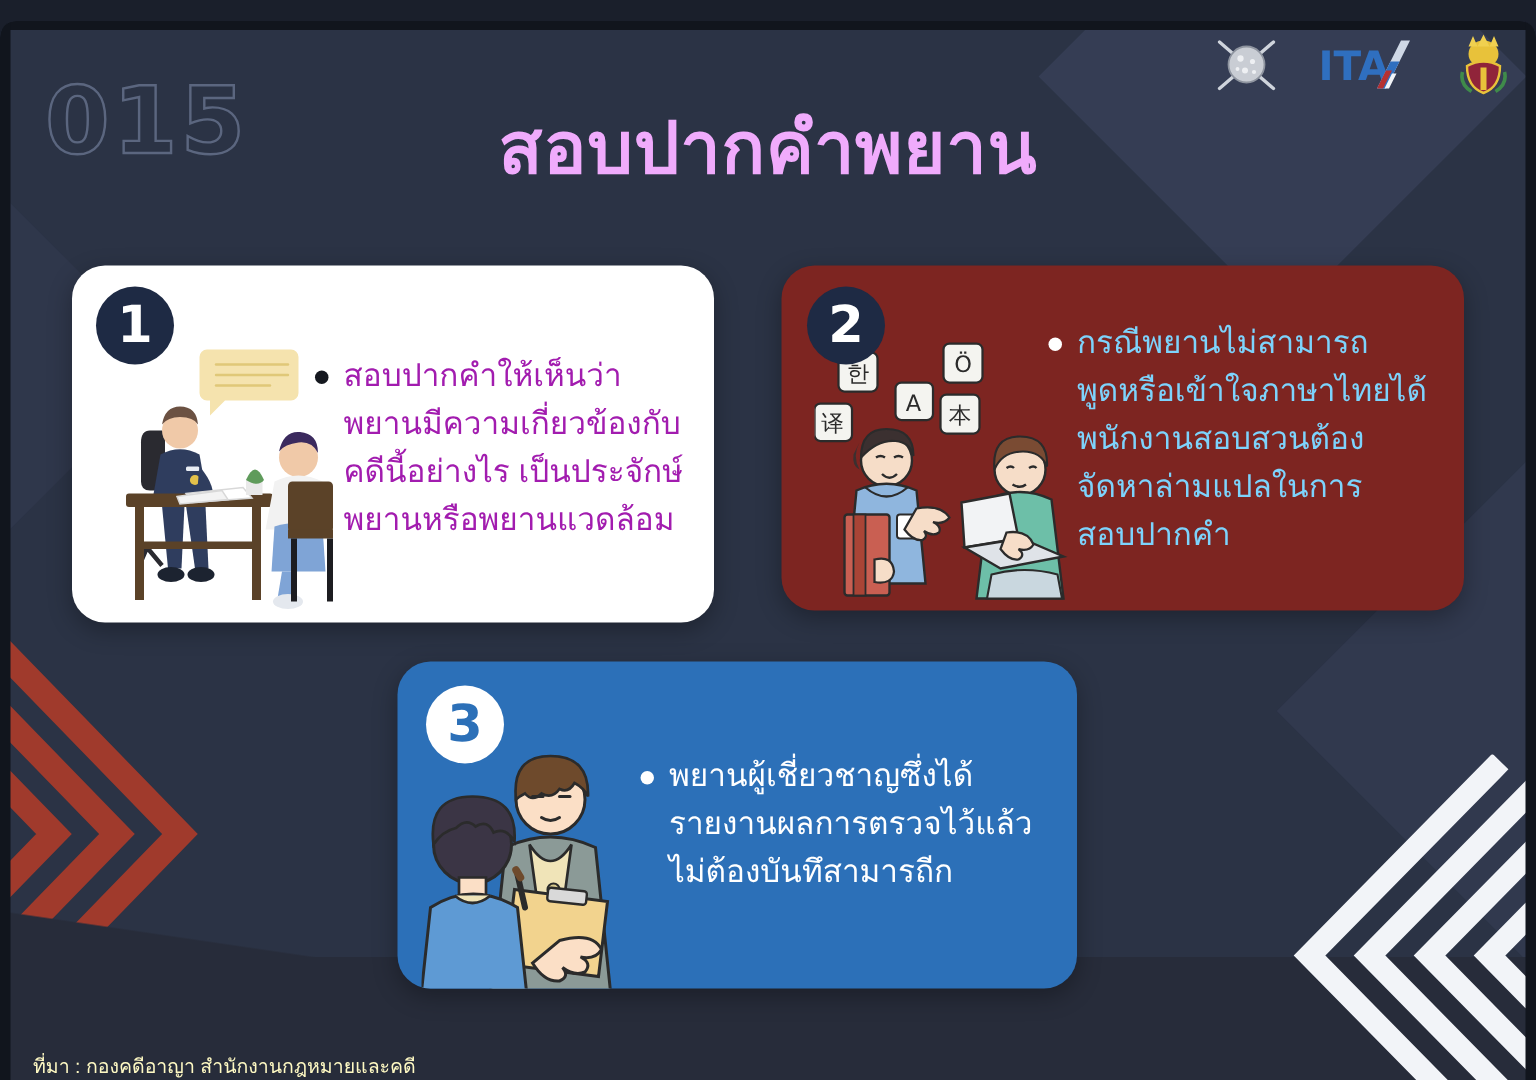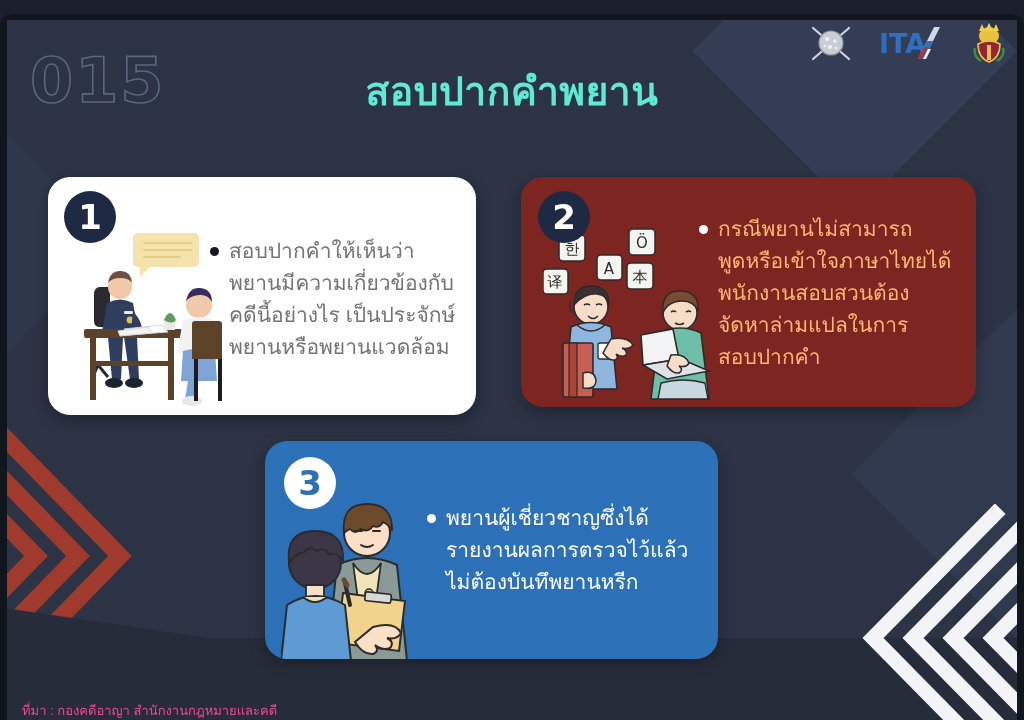--- a/index.html
+++ b/index.html
@@ -43,21 +43,21 @@
 
   
   .slide-number{
     position:absolute;left:30px;top:30px;z-index:10;
     font-size:62px;font-weight:bold;letter-spacing:2px;
     color:transparent;-webkit-text-stroke:1.6px #5b667f;
     font-family:"DejaVu Sans",sans-serif;
   }
   .slide-title{
     position:absolute;left:0;top:46px;width:1024px;text-align:center;z-index:10;
-    color:#5eead4;font-size:39px;font-weight:bold;letter-spacing:.5px;
+    color:#f0abfc;font-size:48px;font-weight:bold;letter-spacing:.5px;
     font-family:"Liberation Sans","DejaVu Sans",sans-serif;
   }
 
   
   .logo-strip{
     position:absolute;right:18px;top:8px;z-index:30;
     display:flex;align-items:center;gap:24px;
   }
   .logo-strip svg{display:block;}
 
@@ -85,40 +85,40 @@
     font-size:21px;line-height:1.52;white-space:pre-line;
     font-family:"Liberation Sans","DejaVu Sans",sans-serif;
   }
 
   
   #card-1{left:48px;top:163px;width:428px;height:238px;background:#ffffff;}
   #card-1 .badge{left:16px;top:14px;background:#1e2a44;color:#ffffff;}
   #card-1 .illo{left:36px;top:48px;}
   #card-1 .body{margin-left:162px;margin-top:6px;}
   #card-1 .bullet{background:#15181f;}
-  #card-1 .text{color:#737373;}
+  #card-1 .text{color:#a21caf;}
 
   
   #card-2{left:521px;top:163px;width:455px;height:230px;background:#7d2521;}
   #card-2 .badge{left:17px;top:14px;background:#1e2a44;color:#ffffff;}
   #card-2 .illo{left:22px;top:38px;}
   #card-2 .body{margin-left:178px;margin-top:2px;}
   #card-2 .bullet{background:#ffffff;}
-  #card-2 .text{color:#fdba74;}
+  #card-2 .text{color:#7dd3fc;}
 
   
   #card-3{left:265px;top:427px;width:453px;height:218px;background:#2c70b8;}
   #card-3 .badge{left:19px;top:16px;background:#ffffff;color:#2c70b8;}
   #card-3 .illo{left:16px;top:40px;}
   #card-3 .body{margin-left:162px;margin-top:0px;}
   #card-3 .bullet{background:#ffffff;}
   #card-3 .text{color:#ffffff;}
 
   
-  .footer{position:absolute;left:22px;bottom:14px;z-index:20;color:#ec4899;}
+  .footer{position:absolute;left:22px;bottom:14px;z-index:20;color:#fef9c3;}
   .footer .f-line1{font-size:13px;line-height:1.35;}
   .footer .f-line2{font-size:15px;line-height:1.35;padding-left:44px;}
 </style>
 </head>
 <body>
 
 <div id="slide">
 
   <div class="diamond d1"></div>
   <div class="diamond d2"></div>
@@ -360,21 +360,21 @@
           <path d="M25 104 h18 v12 h-18z" fill="#fbdfc6" stroke="#2b2b2b" stroke-width="1.8"></path>
           <path d="M6 124 q28 -18 58 0 l6 56 h-70z" fill="#5e9ad4" stroke="#2b2b2b" stroke-width="2"></path>
           <path d="M22 116 q12 10 24 0" fill="#f0e4b8" stroke="#2b2b2b" stroke-width="1.8"></path>
         </g>
       </svg>
     </div>
     <div class="body">
       <span class="bullet"></span>
       <span class="text">พยานผู้เชี่ยวชาญซึ่งได้
 รายงานผลการตรวจไว้แล้ว
-ไม่ต้องบันทึพยานหรีก</span>
+ไม่ต้องบันทึสามารถีก</span>
     </div>
   </div>
 
   <div class="footer">
     <div class="f-line1">ที่มา : กองคดีอาญา สำนักงานกฎหมายและคดี</div>
   </div>
 
   <div class="edge-top"></div>
   <div class="edge-bottom"></div>
   <div class="edge-left"></div>

